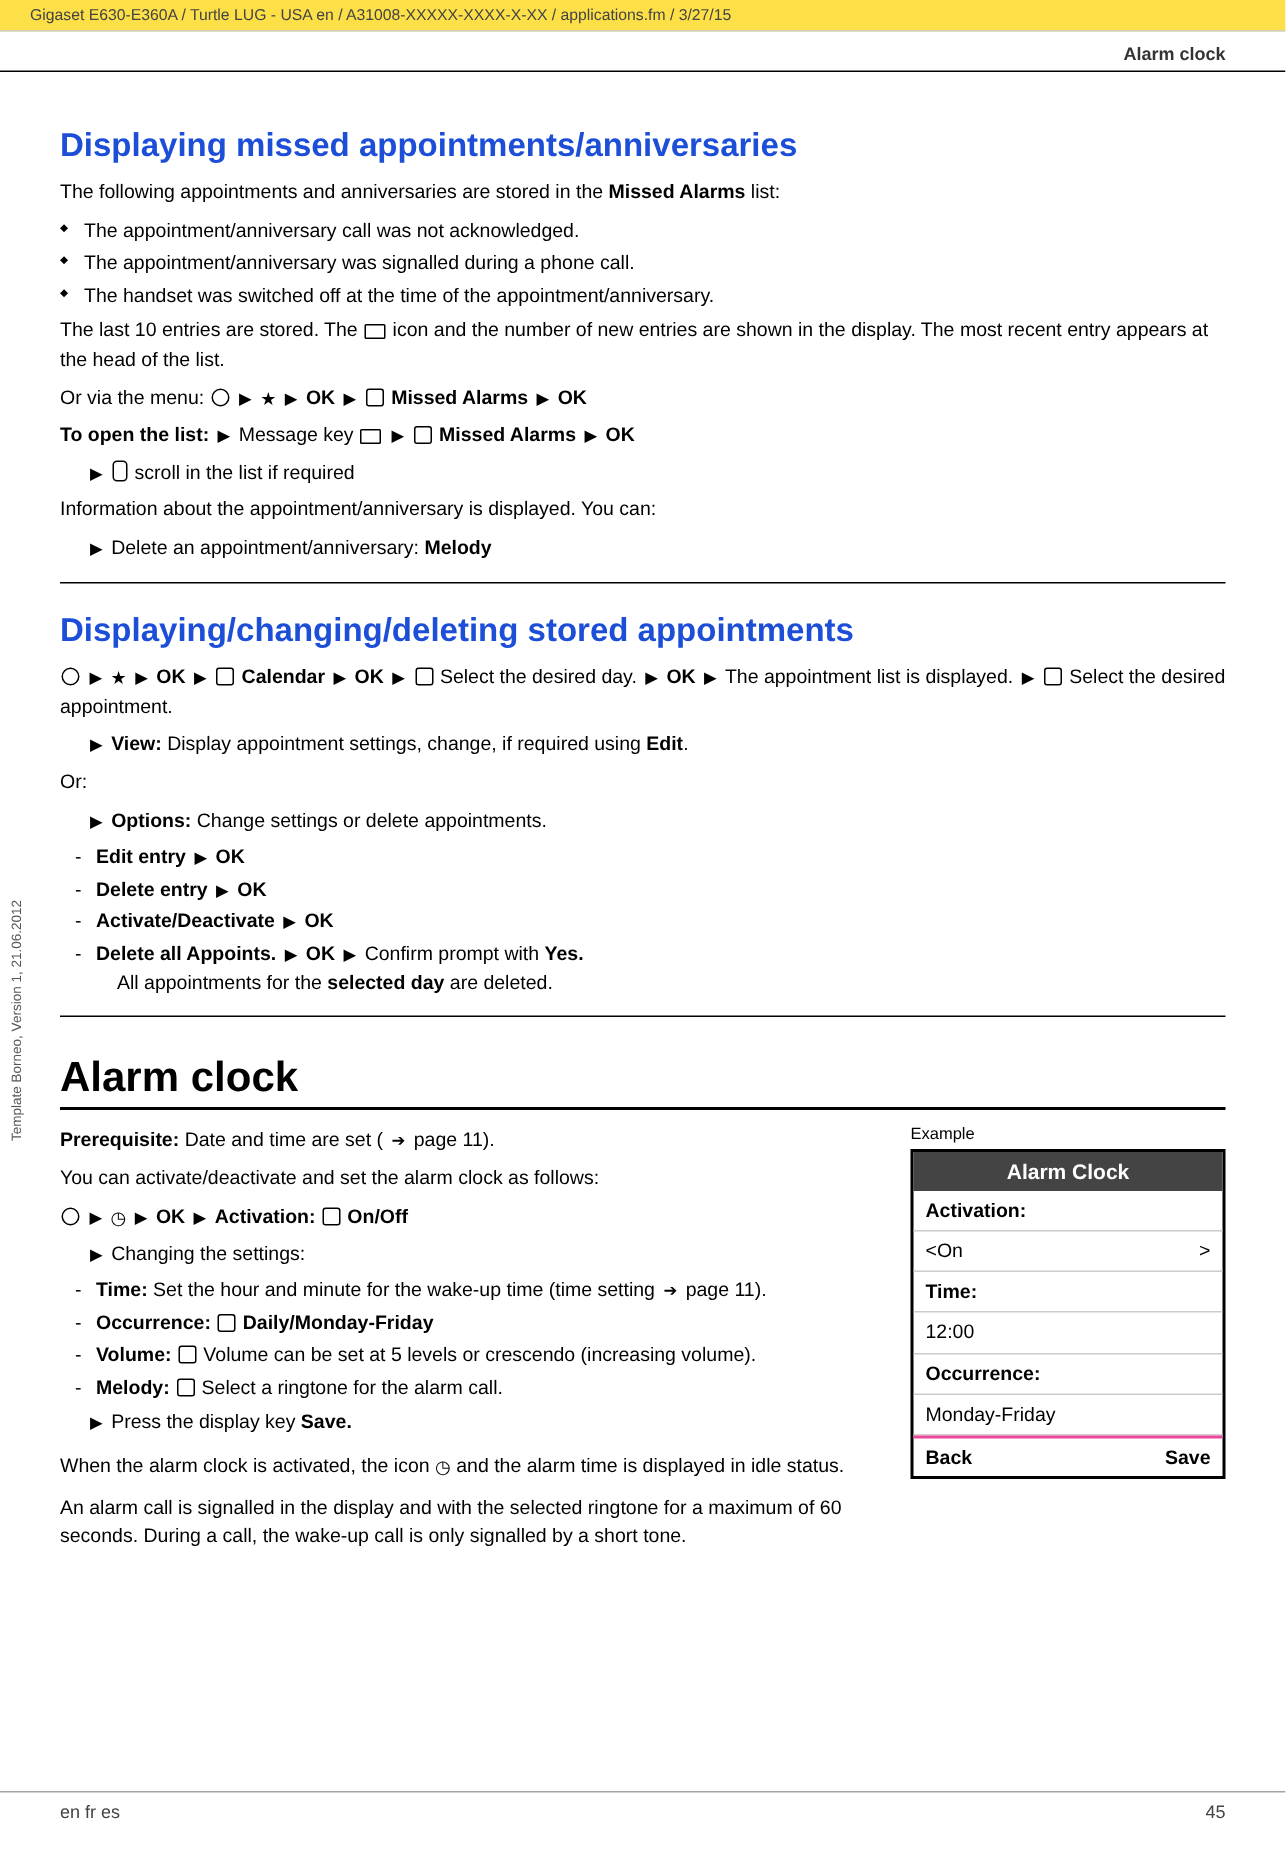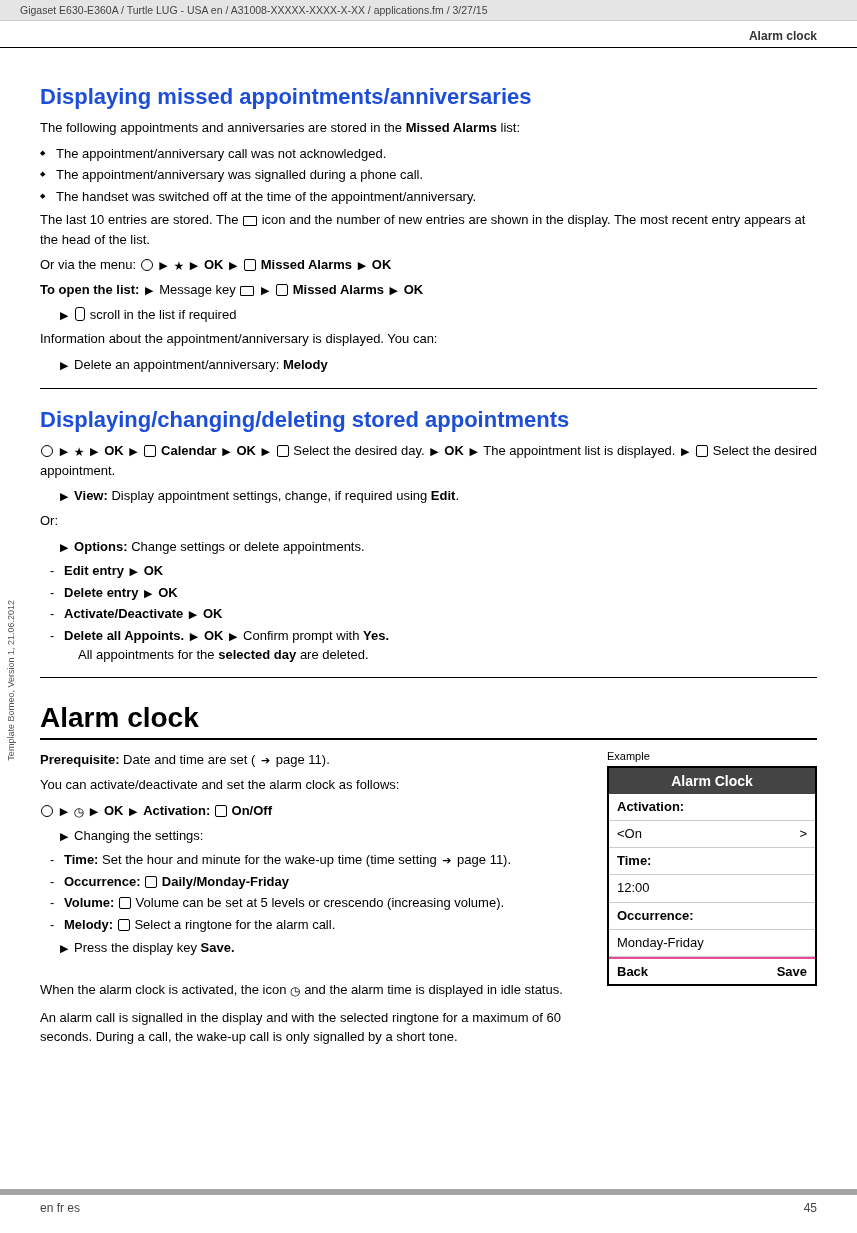--- a/index.html
+++ b/index.html
@@ -13,21 +13,21 @@
       position: relative;
     }
     .page-outer {
       width: 857px;
       min-height: 1233px;
       position: relative;
       background: #fff;
     }
     
     .header-bar {
-      background: #e5e5e5;
+      background: #fde047;
       border-bottom: 1px solid #ccc;
       padding: 4px 20px;
       font-size: 10.5px;
       color: #444;
     }
     
     .page-header-right {
       text-align: right;
       font-size: 12px;
       font-weight: bold;
@@ -196,21 +196,21 @@
     .page-footer {
       position: absolute;
       bottom: 18px;
       left: 0;
       right: 0;
       display: flex;
       justify-content: space-between;
       padding: 0 40px;
       font-size: 12px;
       color: #444;
-      border-top: 6px solid #a3a3a3;
+      border-top: 1px solid #a3a3a3;
       padding-top: 6px;
     }
     
     .icon-msg {
       display: inline-block;
       width: 14px;
       height: 10px;
       border: 1.5px solid #000;
       border-radius: 1px;
       position: relative;
@@ -473,21 +473,21 @@
             <span>Select a ringtone for the alarm call.</span>
           </li>
         </ul>
 
         <div class="instruction-block indent-1">
           <span class="arrow">▶</span>
           <span>Press the display key</span>
           <strong>Save.</strong>
         </div>
 
-        <p class="body-text" style="margin-top:21px;">
+        <p class="body-text" style="margin-top:8px;">
           <span>When the alarm clock is activated, the icon</span>
           <span class="icon-alarm">◷</span>
           <span>and the alarm time is displayed in idle status.</span>
         </p>
 
         <p class="body-text" style="margin-top:8px;">An alarm call is signalled in the display and with the selected ringtone for a maximum of 60 seconds. During a call, the wake-up call is only signalled by a short tone.</p>
 
       </div>
 
       <div class="col-right">

